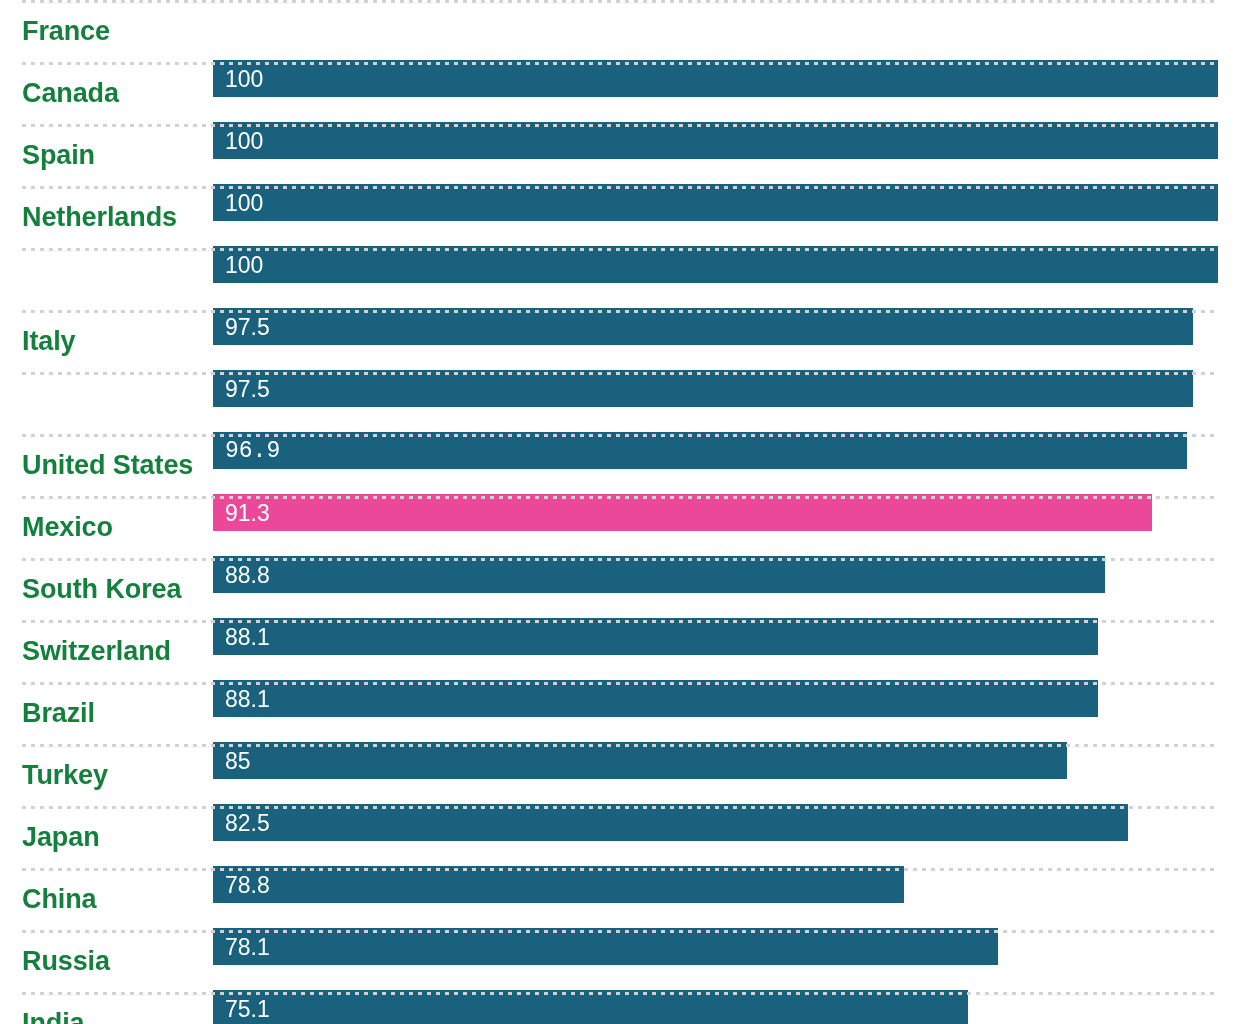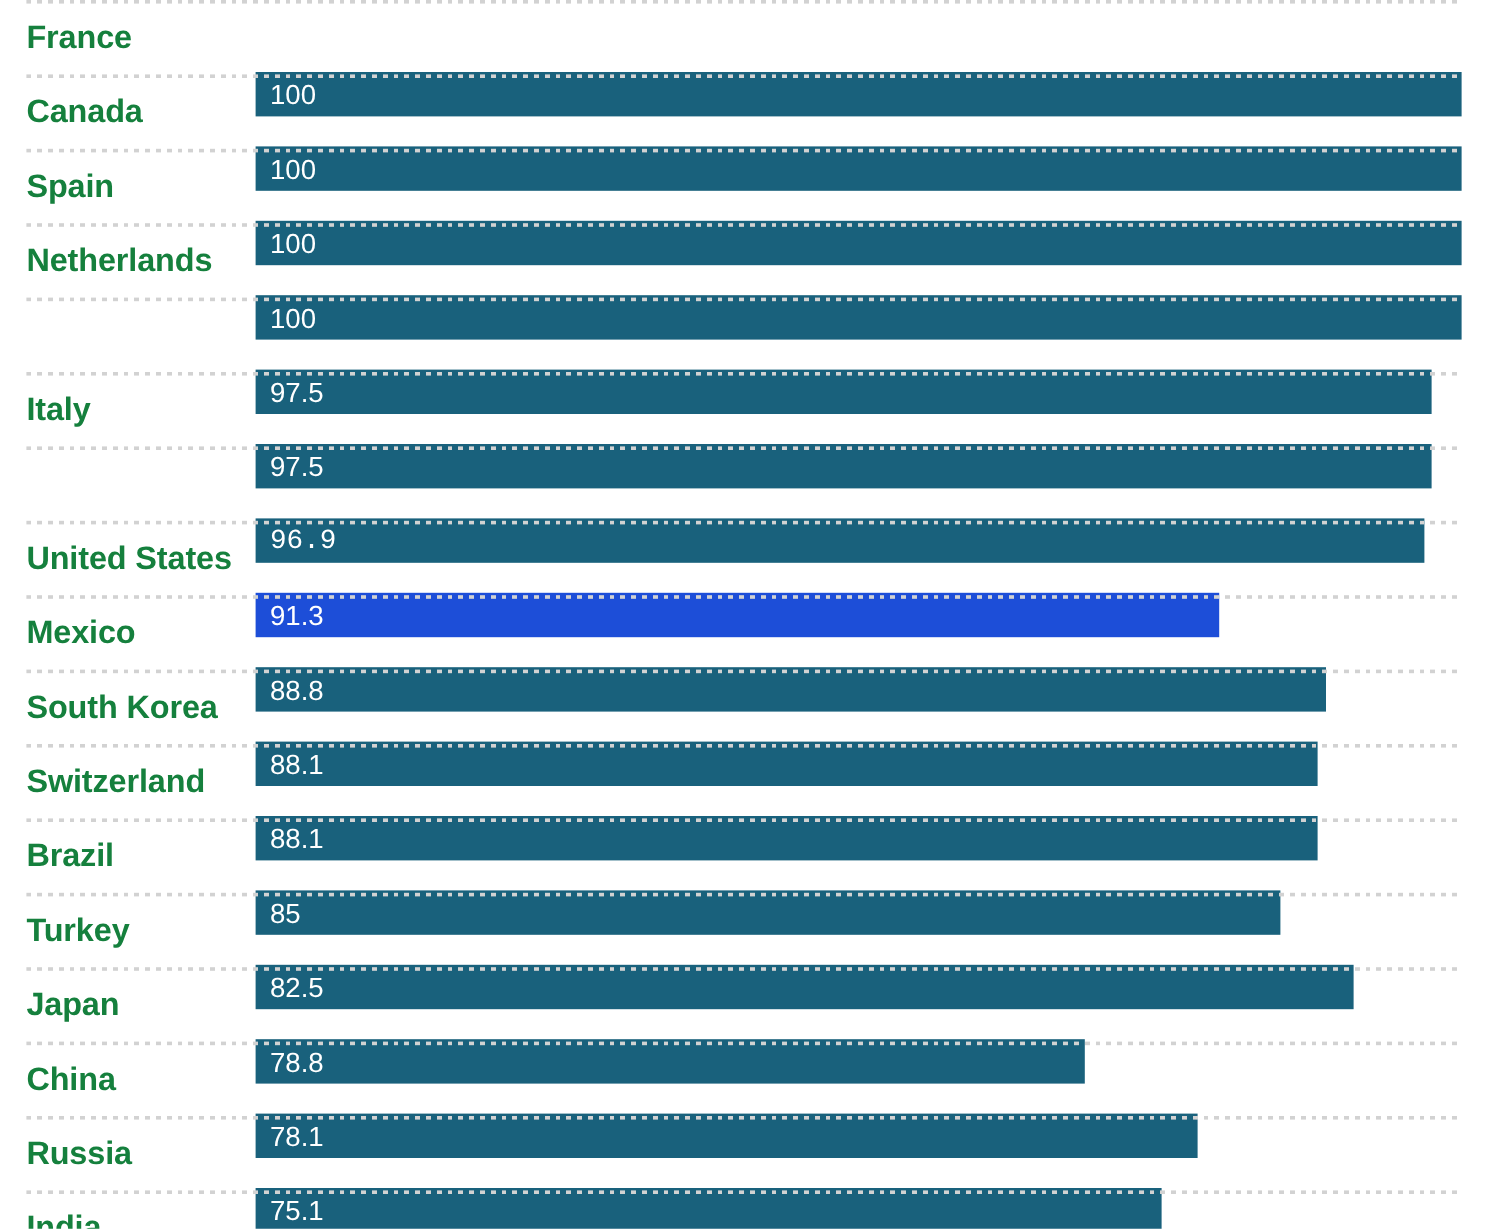--- a/index.html
+++ b/index.html
@@ -157,21 +157,21 @@
         <div class="bar-track">
           <div class="bar" style="width: 973.845px; background: rgb(25, 97, 124); font-family: Liberation Mono, monospace;">
             <span class="bar-value">96.9</span>
           </div>
         </div>
       </div>
       <div class="bar-row">
         <div class="row-separator"></div>
         <div class="row-label">United States</div>
         <div class="bar-track">
-          <div class="bar" style="width: 803px; background: #1d4ed8;">
+          <div class="bar" style="width: 939px; background: #ec4899;">
             <span class="bar-value">91.3</span>
           </div>
         </div>
       </div>
       <div class="bar-row">
         <div class="row-separator"></div>
         <div class="row-label">Mexico</div>
         <div class="bar-track">
           <div class="bar" style="width: 892.44px; background: rgb(25, 97, 124); text-align: center;">
             <span class="bar-value">88.8</span>

